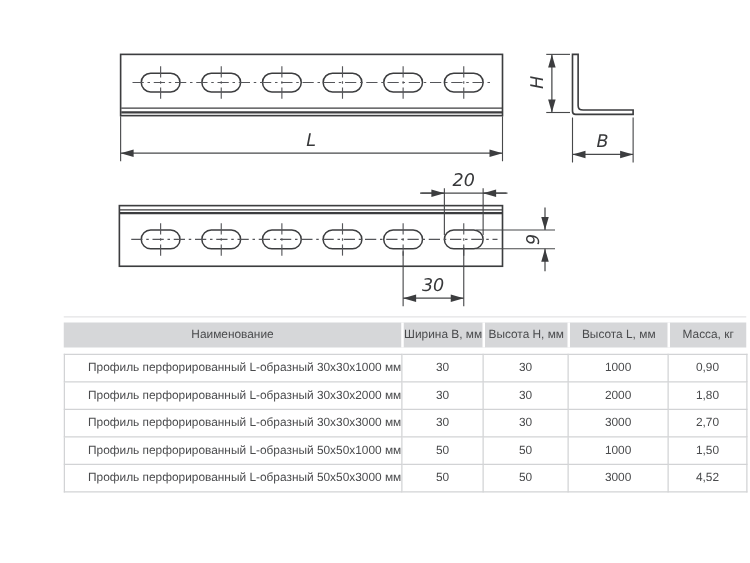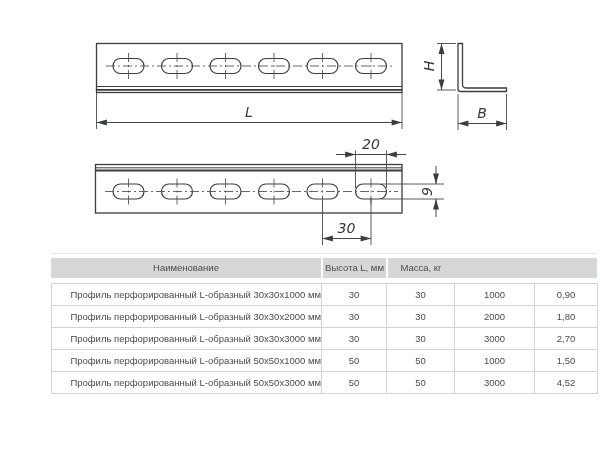--- a/index.html
+++ b/index.html
@@ -121,20 +121,22 @@
       <line class="ext" x1="371" y1="198" x2="371" y2="245"></line>
       <line class="dim" x1="322.5" y1="238.5" x2="371" y2="238.5" marker-start="url(#arw)" marker-end="url(#arw)"></line>
       <text class="dimtext" x="346.5" y="232.5">30</text>
     </g>
   </svg>
 
   <div class="spec">
     <div class="top-rule"></div>
     <div class="thead">
       <div class="th">Наименование</div>
+      <div class="th">Ширина В, мм</div>
+      <div class="th">Высота Н, мм</div>
       <div class="th">Высота L, мм</div>
       <div class="th">Масса, кг</div>
     </div>
     <div class="tgap"></div>
     <table class="tbody">
       <colgroup>
           <col style="width:270px">
           <col style="width:65px">
           <col style="width:68px">
           <col style="width:80px">

